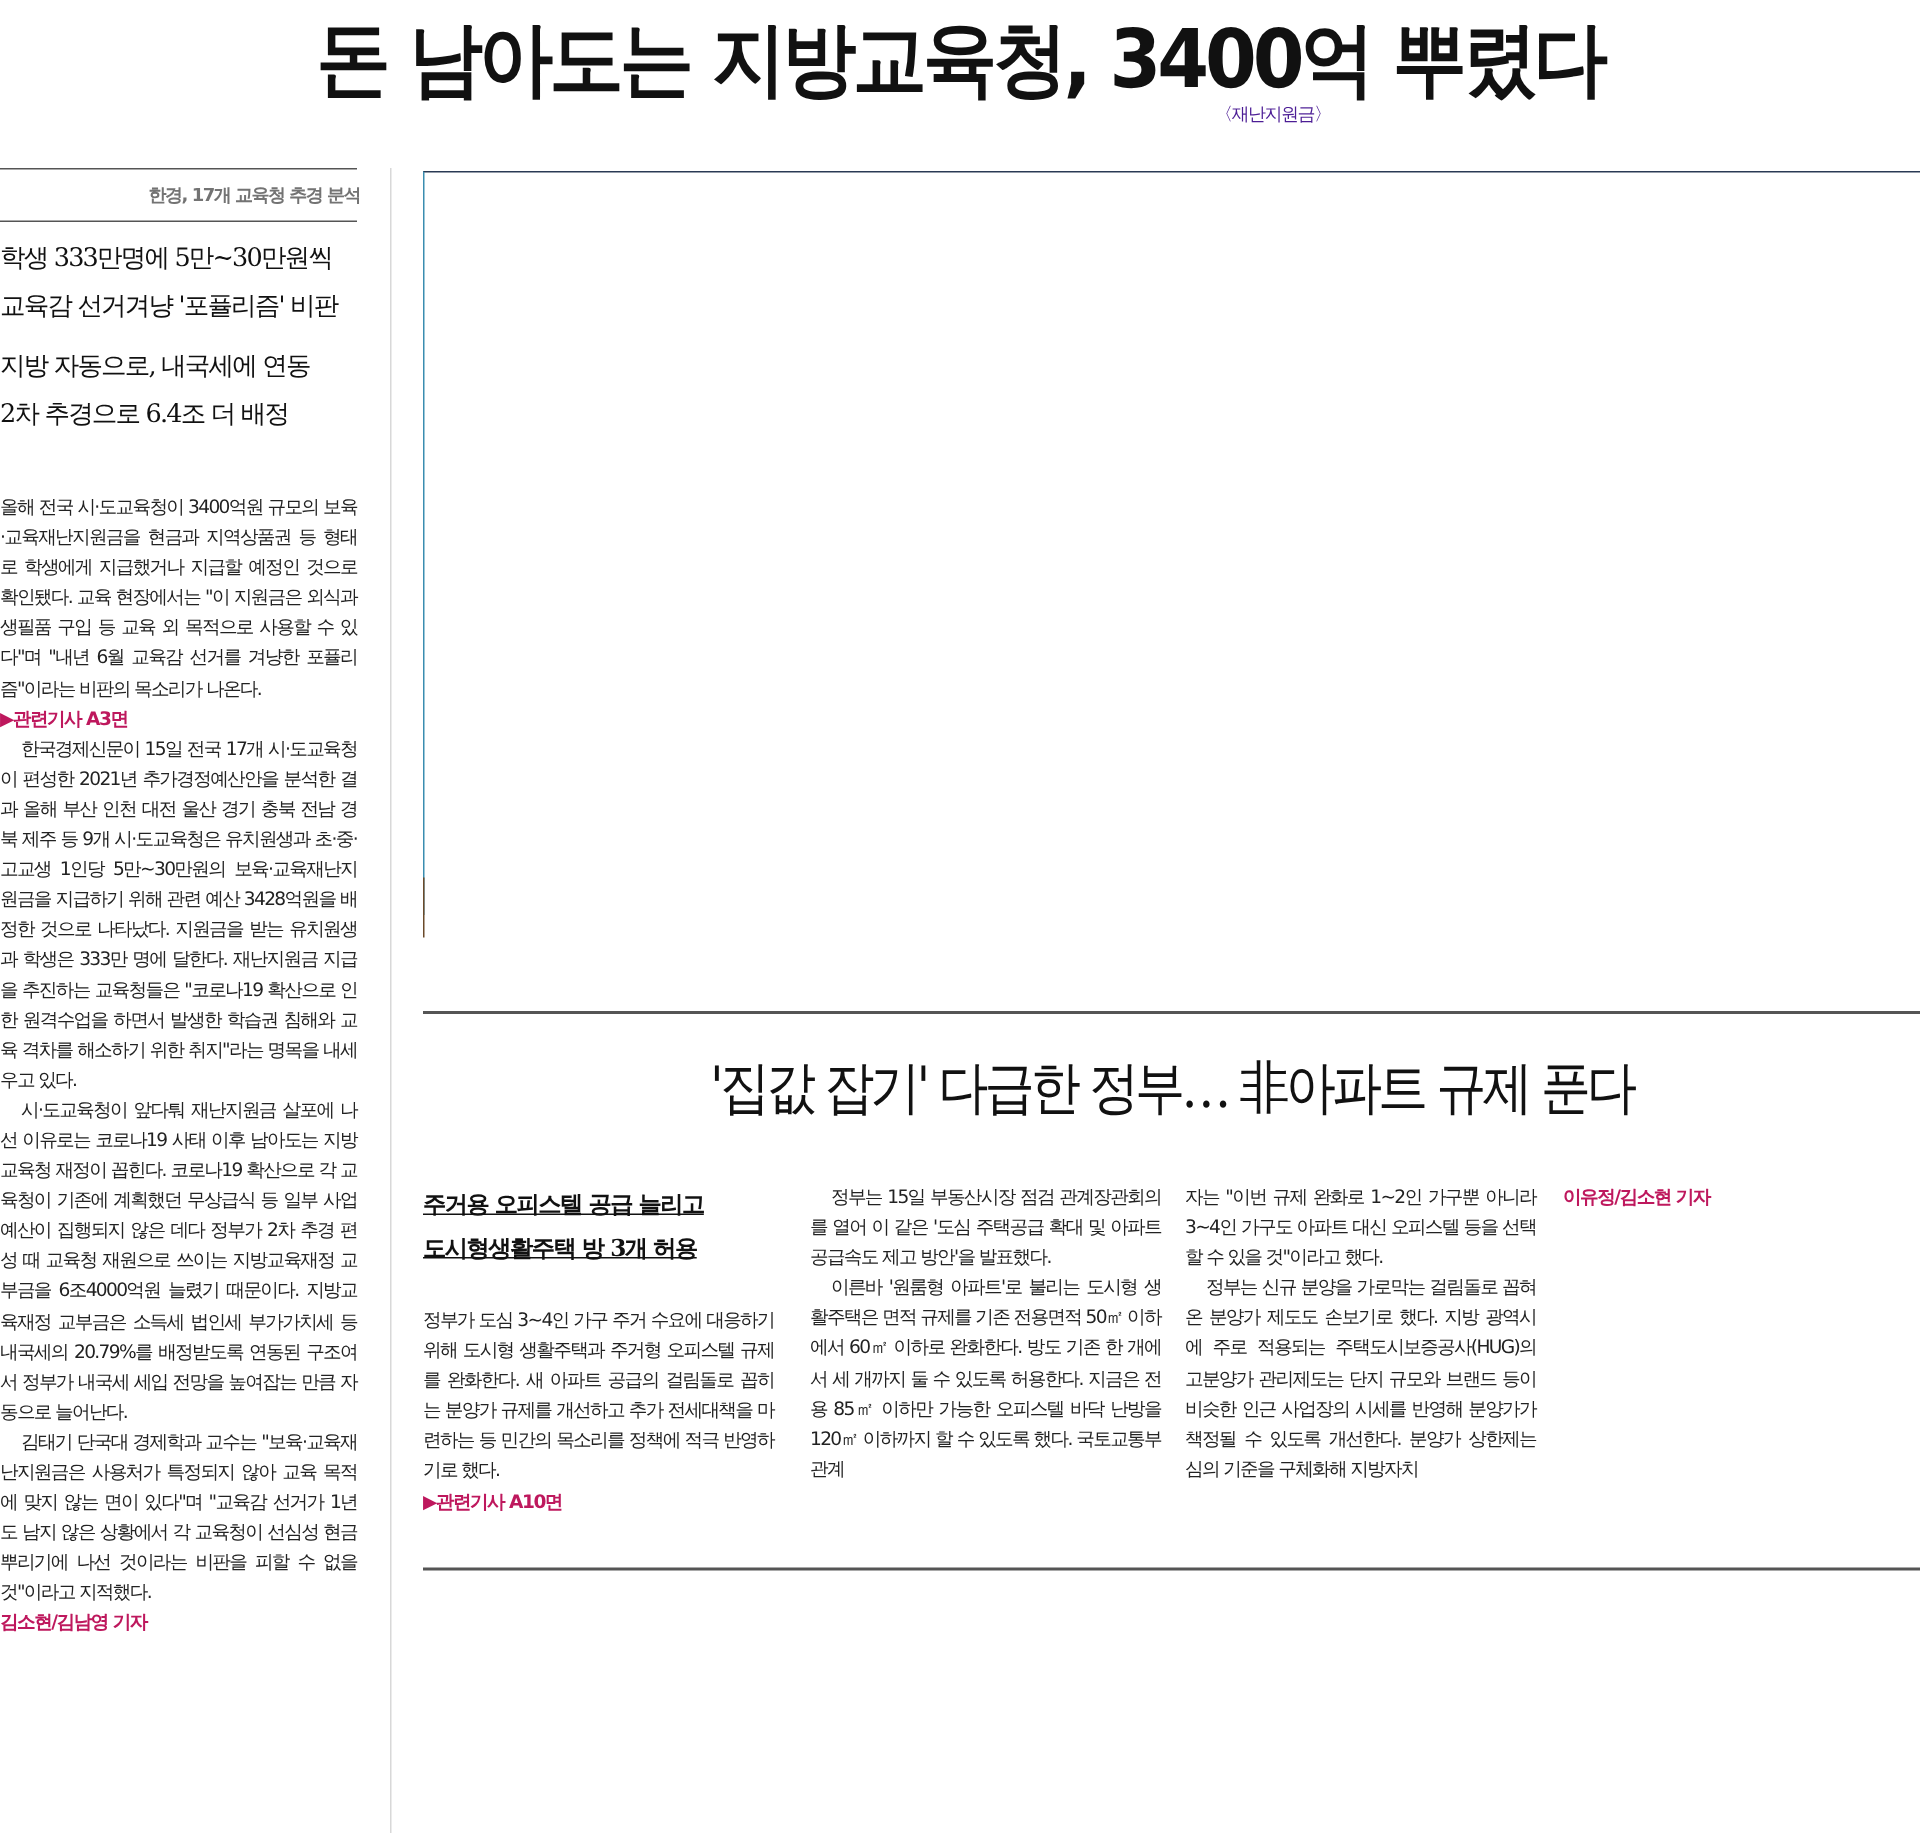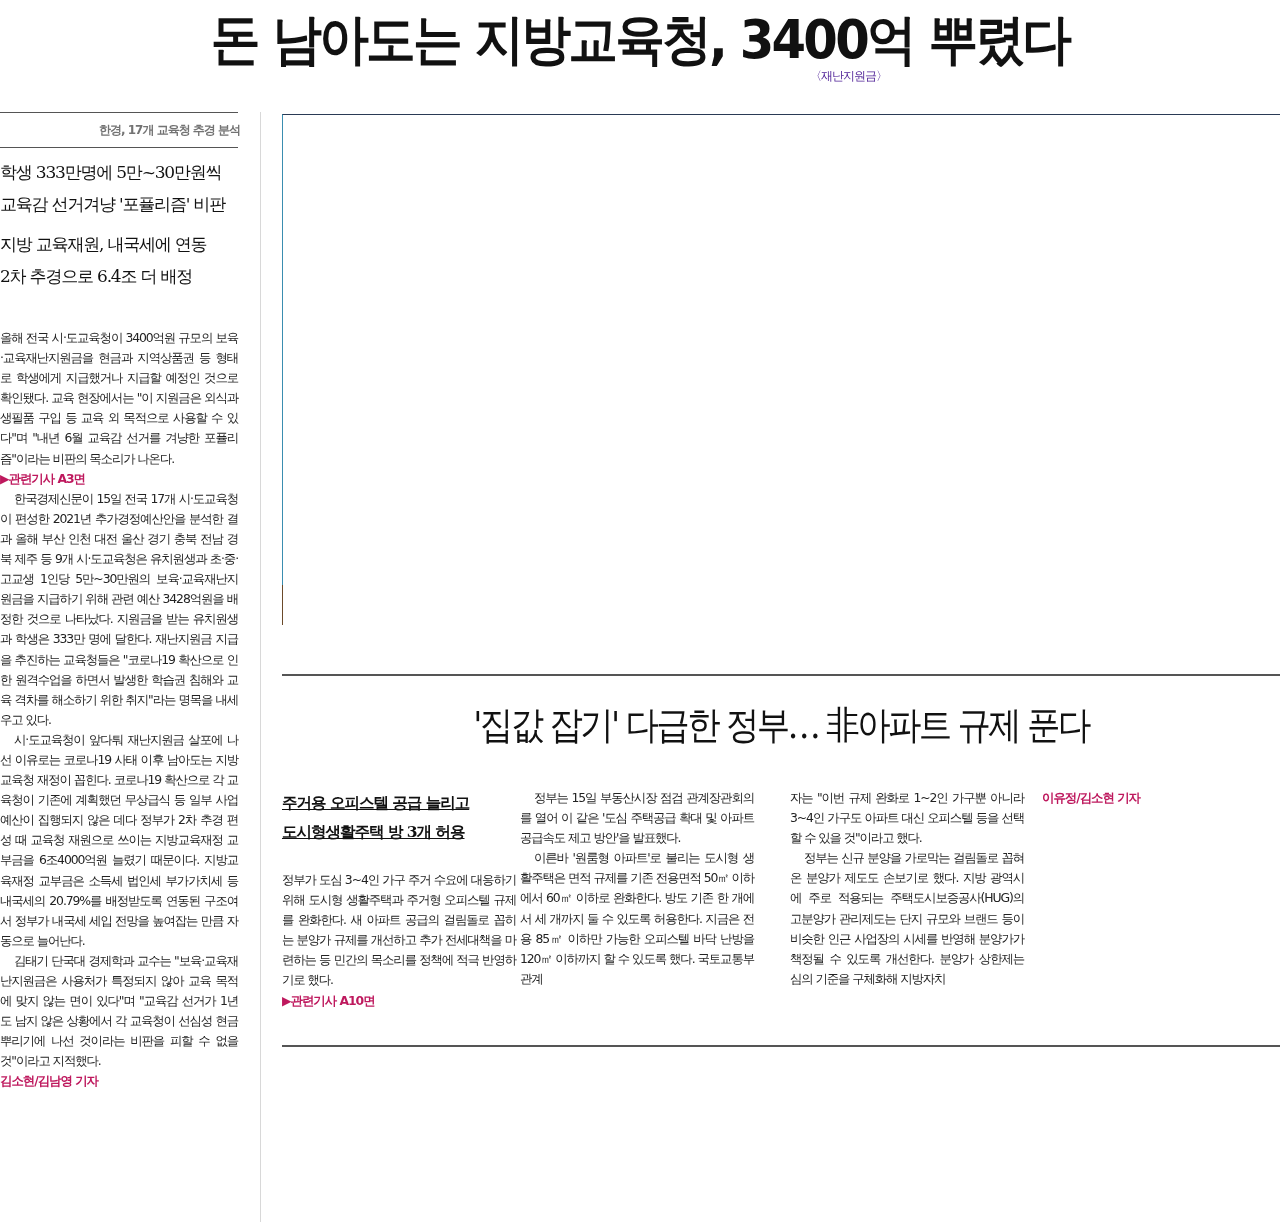--- a/index.html
+++ b/index.html
@@ -57,41 +57,41 @@
     transform: scaleX(0.88); color: #111;
   }
 
   .a2-col { position: absolute; top: 788px; width: 234px; }
   .a2-deck {
     font-family: "DejaVu Serif", serif; font-weight: bold; font-size: 15.5px;
     line-height: 29px; letter-spacing: -1px; color: #111; text-decoration: underline;
   }
   .a2-c1 { left: 282px; }
   .a2-c1 .body-text { margin-top: 24px; }
-  .a2-c2 { left: 520px; }
+  .a2-c2 { left: 540px; }
   .a2-c3 { left: 790px; }
   .a2-c4 { left: 1042px; }
   .bottom-rule { position: absolute; left: 282px; top: 1045px; width: 998px; height: 2px; background: #555; }
 </style>
 </head>
 <body>
 
 <div class="headline">돈 남아도는 지방교육청, 3400억 뿌렸다</div>
 <div class="headline-tag">〈재난지원금〉</div>
 
 <div class="left-col">
   <div class="sub-rule"></div>
   <div class="kicker">한경, 17개 교육청 추경 분석</div>
   <div class="sub-rule"></div>
   <div class="deck deck-1">
     <div>학생 333만명에 5만~30만원씩</div>
     <div>교육감 선거겨냥 '포퓰리즘' 비판</div>
   </div>
   <div class="deck deck-2">
-    <div>지방 교육재원, 내국세에 연동</div>
+    <div>지방 자동으로, 내국세에 연동</div>
     <div>2차 추경으로 6.4조 더 배정</div>
   </div>
 </div>
 
 <div class="left-body body-text">
   <p>올해 전국 시·도교육청이 3400억원 규모의 보육·교육재난지원금을 현금과 지역상품권 등 형태로 학생에게 지급했거나 지급할 예정인 것으로 확인됐다. 교육 현장에서는 "이 지원금은 외식과 생필품 구입 등 교육 외 목적으로 사용할 수 있다"며 "내년 6월 교육감 선거를 겨냥한 포퓰리즘"이라는 비판의 목소리가 나온다.</p>
   <div class="related">▶관련기사 A3면</div>
   <p class="para-indent">한국경제신문이 15일 전국 17개 시·도교육청이 편성한 2021년 추가경정예산안을 분석한 결과 올해 부산 인천 대전 울산 경기 충북 전남 경북 제주 등 9개 시·도교육청은 유치원생과 초·중·고교생 1인당 5만~30만원의 보육·교육재난지원금을 지급하기 위해 관련 예산 3428억원을 배정한 것으로 나타났다. 지원금을 받는 유치원생과 학생은 333만 명에 달한다. 재난지원금 지급을 추진하는 교육청들은 "코로나19 확산으로 인한 원격수업을 하면서 발생한 학습권 침해와 교육 격차를 해소하기 위한 취지"라는 명목을 내세우고 있다.</p>
   <p class="para-indent">시·도교육청이 앞다퉈 재난지원금 살포에 나선 이유로는 코로나19 사태 이후 남아도는 지방교육청 재정이 꼽힌다. 코로나19 확산으로 각 교육청이 기존에 계획했던 무상급식 등 일부 사업 예산이 집행되지 않은 데다 정부가 2차 추경 편성 때 교육청 재원으로 쓰이는 지방교육재정 교부금을 6조4000억원 늘렸기 때문이다. 지방교육재정 교부금은 소득세 법인세 부가가치세 등 내국세의 20.79%를 배정받도록 연동된 구조여서 정부가 내국세 세입 전망을 높여잡는 만큼 자동으로 늘어난다.</p>
   <p class="para-indent">김태기 단국대 경제학과 교수는 "보육·교육재난지원금은 사용처가 특정되지 않아 교육 목적에 맞지 않는 면이 있다"며 "교육감 선거가 1년도 남지 않은 상황에서 각 교육청이 선심성 현금 뿌리기에 나선 것이라는 비판을 피할 수 없을 것"이라고 지적했다.</p>

